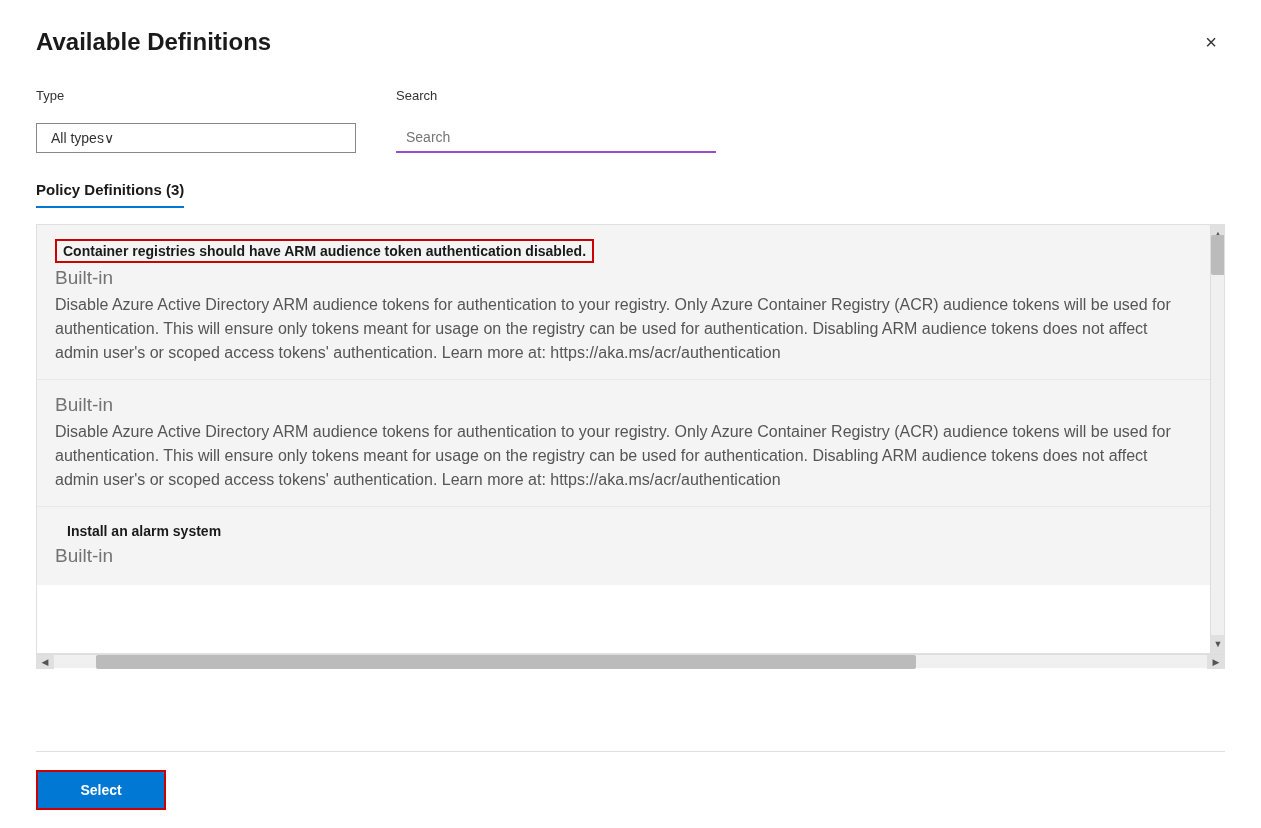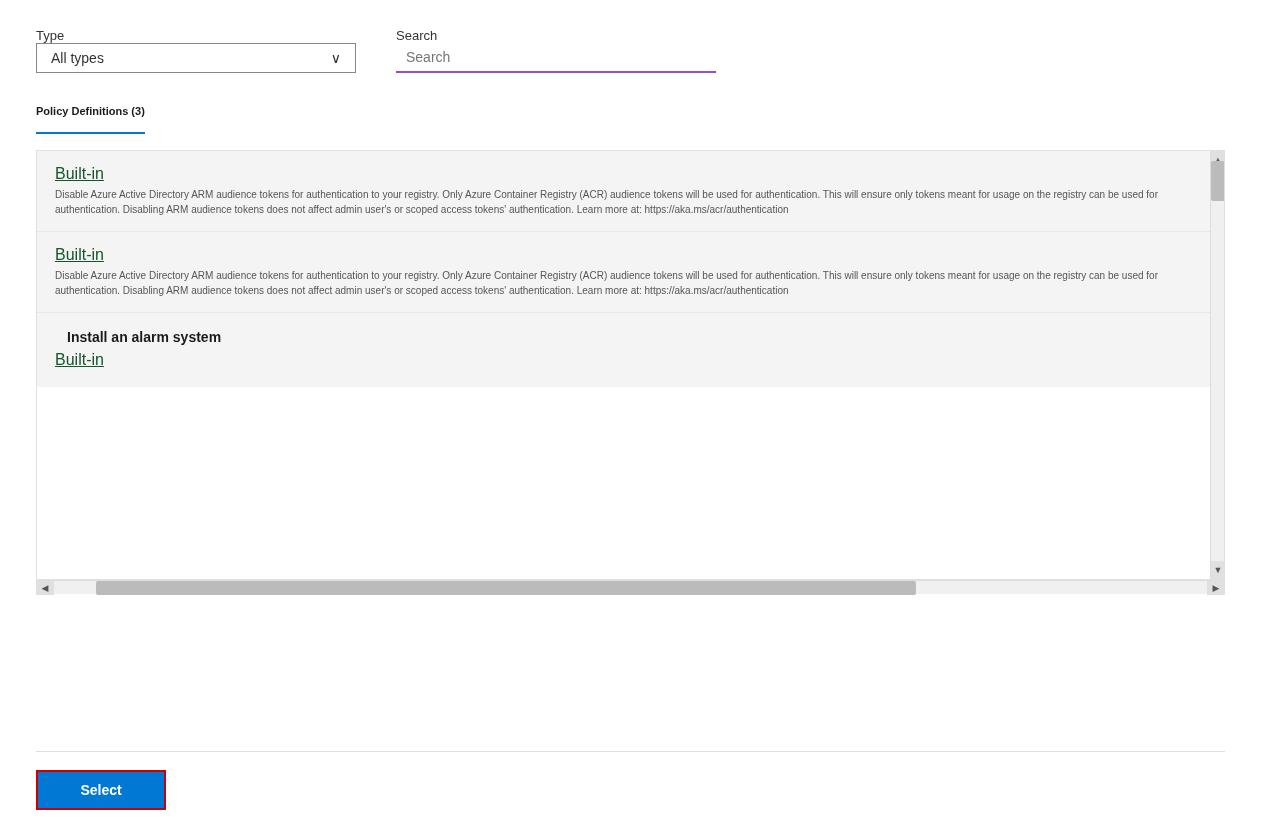--- a/index.html
+++ b/index.html
@@ -43,54 +43,53 @@
     }
     .filters-row {
       display: flex;
       gap: 40px;
       align-items: flex-end;
       margin-bottom: 28px;
     }
     .filter-group {
       display: flex;
       flex-direction: column;
-      gap: 0;
+      gap: 20px;
     }
     .filter-label {
       font-size: 13px;
       color: #333;
     }
     .type-select {
       display: flex;
       align-items: center;
       border: 1px solid #888;
       padding: 6px 14px;
       width: 320px;
       cursor: pointer;
       background: #fff;
-      justify-content: space-between;
       font-size: 14px;
       color: #333;
     }
     .search-input {
       border: none;
       border-bottom: 2px solid #9b4dca;
       outline: none;
       font-size: 14px;
       padding: 6px 10px;
       width: 320px;
       color: #333;
       background: #fff;
     }
     .section-header {
-      font-size: 11px;
+      font-size: 15px;
       font-weight: 600;
       color: #1a1a1a;
       border-bottom: 2px solid #0078d4;
-      padding-bottom: 15px;
+      padding-bottom: 8px;
       margin-bottom: 0;
       display: inline-block;
     }
     .section-wrapper {
       margin-bottom: 12px;
     }
     .list-container {
       flex: 1;
       overflow-y: auto;
       border: 1px solid #e0e0e0;
@@ -113,27 +112,26 @@
       border: 2px solid #c00;
       display: inline-block;
       padding: 2px 6px;
       margin-bottom: 4px;
     }
     .policy-item-title.no-border {
       border: none;
       padding: 2px 12px;
     }
     .policy-item-type {
+      font-size: 19px;
+      color: #737373;
+      margin-bottom: 4px;
+    }
+    .policy-item-desc {
       font-size: 16px;
-      color: #14532d;
-      margin-bottom: 4px;
-      text-decoration: underline;
-    }
-    .policy-item-desc {
-      font-size: 10px;
       color: #555;
       line-height: 1.5;
     }
     .scrollbar-area {
       position: absolute;
       right: 0;
       top: 0;
       width: 14px;
       height: 100%;
       background: #f0f0f0;
@@ -221,20 +219,24 @@
     }
     .list-inner {
       padding-right: 14px;
     }
   </style>
 </head>
 <body>
 
 <div class="dialog">
 
+  <div class="dialog-header">
+    <h1 class="dialog-title">Available Definitions</h1>
+    <button class="close-btn">×</button>
+  </div>
 
   <div class="filters-row">
     <div class="filter-group">
       <label class="filter-label">Type</label>
       <div class="type-select">
         <span>All types</span>
         <span>∨</span>
       </div>
     </div>
     <div class="filter-group">
@@ -245,20 +247,21 @@
 
   <div class="section-wrapper">
     <span class="section-header">Policy Definitions (3)</span>
   </div>
 
   <div style="position:relative; flex:1; overflow:hidden; margin-bottom: 4px;">
     <div class="list-container" style="height: 430px; overflow-y: hidden;">
       <div class="list-inner">
 
         <div class="policy-item">
+          <div class="policy-item-title">Container registries should have ARM audience token authentication disabled.</div>
           <div class="policy-item-type">Built-in</div>
           <div class="policy-item-desc">Disable Azure Active Directory ARM audience tokens for authentication to your registry. Only Azure Container Registry (ACR) audience tokens will be used for authentication. This will ensure only tokens meant for usage on the registry can be used for authentication. Disabling ARM audience tokens does not affect admin user's or scoped access tokens' authentication. Learn more at: https://aka.ms/acr/authentication</div>
         </div>
 
         <div class="policy-item">
           <div class="policy-item-type">Built-in</div>
           <div class="policy-item-desc">Disable Azure Active Directory ARM audience tokens for authentication to your registry. Only Azure Container Registry (ACR) audience tokens will be used for authentication. This will ensure only tokens meant for usage on the registry can be used for authentication. Disabling ARM audience tokens does not affect admin user's or scoped access tokens' authentication. Learn more at: https://aka.ms/acr/authentication</div>
         </div>
 
         <div class="policy-item">

